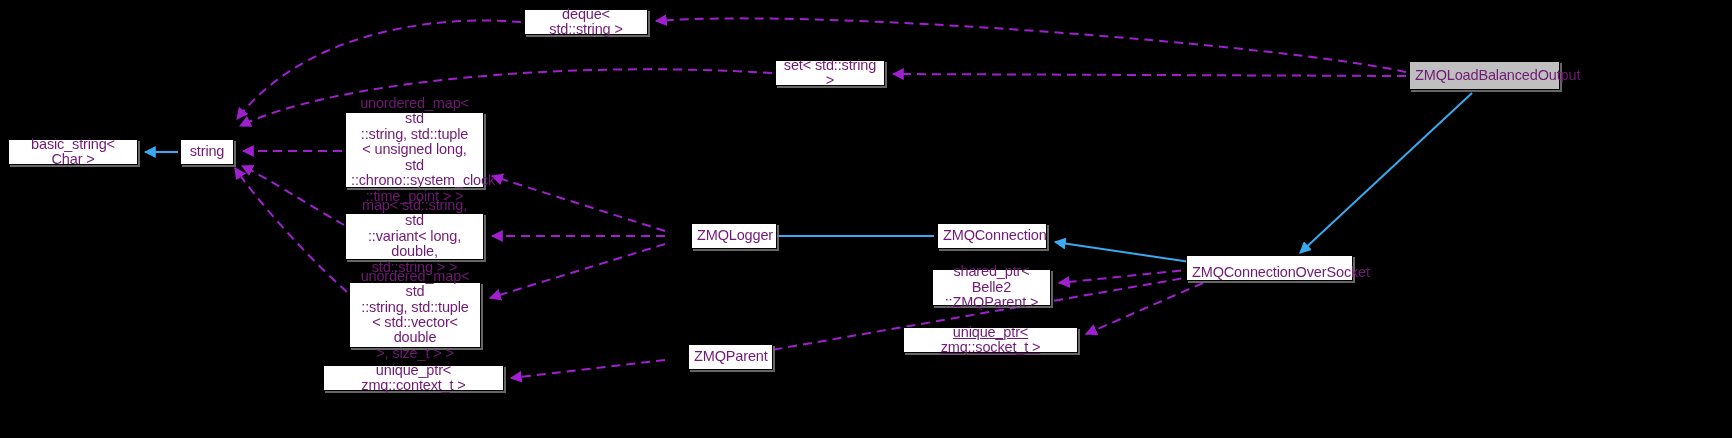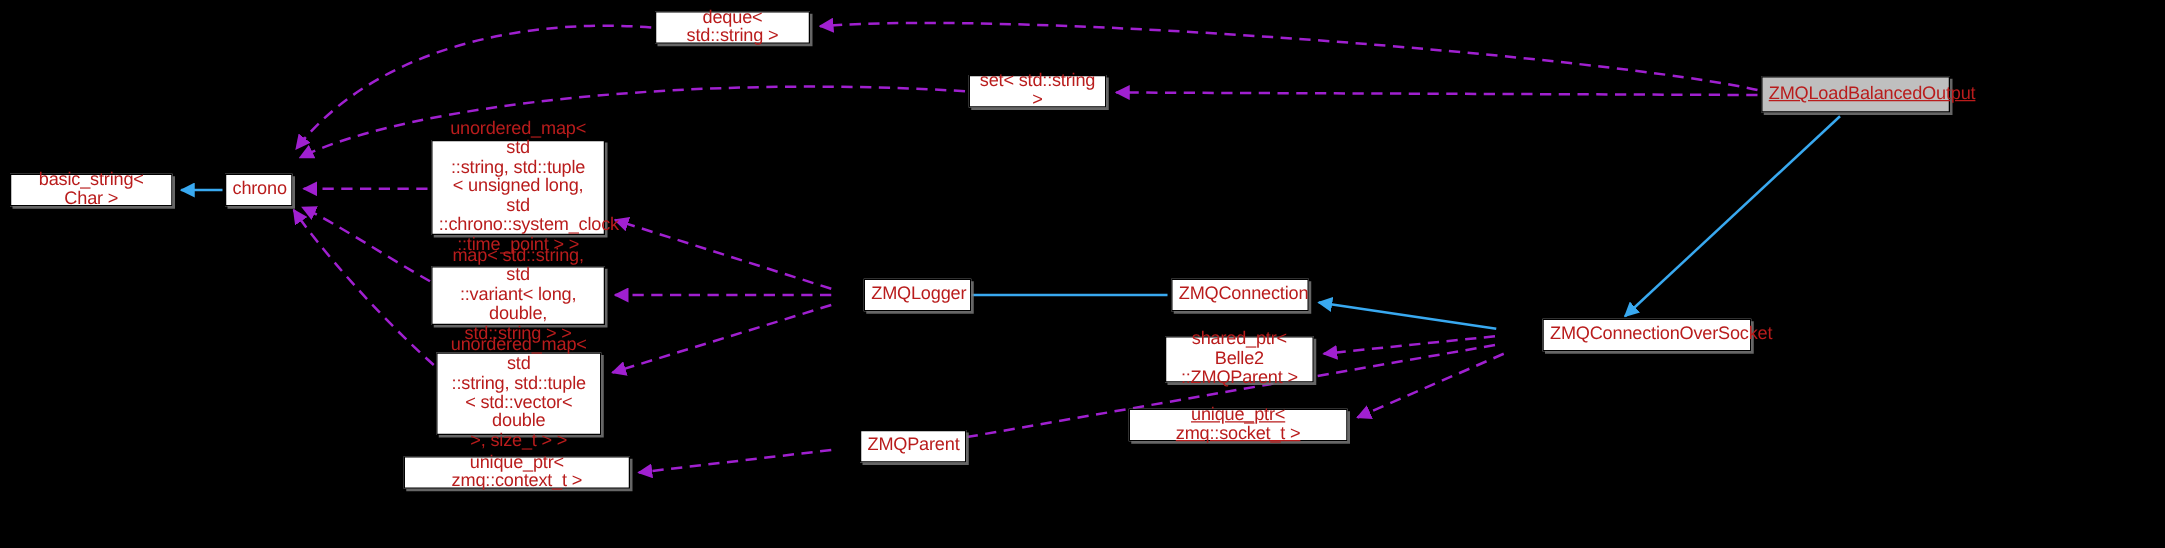--- a/index.html
+++ b/index.html
@@ -23,35 +23,34 @@
     width: 1732px;
     height: 438px;
     pointer-events: none;
   }
   .node {
     position: absolute;
     box-sizing: border-box;
     background: #ffffff;
     border: 1px solid #000000;
     box-shadow: 2px 2px 0 0 rgba(120,120,120,0.85);
-    color: #b91c1c;
+    color: #701a75;
     font-size: 14.5px;
     line-height: 15.4px;
     text-align: center;
     display: flex;
     align-items: center;
     justify-content: center;
     white-space: pre-line;
     letter-spacing: -0.15px;
     z-index: 5;
   }
   .node.current {
     background: #bfbfbf;
     border: 1px solid #000000;
-    text-decoration: underline;
   }
   .node .lbl {
     display: block;
     width: 100%;
     padding: 0 5px;
     box-sizing: border-box;
   }
 </style>
 </head>
 <body>
@@ -91,21 +90,21 @@
       <path d="M 1196 269 L 1059 283" marker-end="url(#arrow-purple)"></path>
       <path d="M 1203 283 L 1086 334" marker-end="url(#arrow-purple)"></path>
 
       <path d="M 1406 72 C 1290 46 820 8 656 21" marker-end="url(#arrow-purple)"></path>
       <path d="M 1406 76 L 893 74" marker-end="url(#arrow-purple)"></path>
     </g>
   </svg>
 
   <div id="nodes">
       <div class="node" style="left: 8px; top: 139px; width: 130px; height: 26px; align-items: center;"><span class="lbl">basic_string&lt; Char &gt;</span></div>
-      <div class="node" style="left: 180px; top: 139px; width: 54px; height: 26px;"><span class="lbl">chrono</span></div>
+      <div class="node" style="left: 180px; top: 139px; width: 54px; height: 26px;"><span class="lbl">string</span></div>
       <div class="node" style="left: 524px; top: 9px; width: 124px; height: 26px;"><span class="lbl">deque&lt; std::string &gt;</span></div>
       <div class="node" style="left: 775px; top: 60px; width: 110px; height: 26px;"><span class="lbl">set&lt; std::string &gt;</span></div>
       <div class="node" style="left: 345px; top: 112px; width: 139px; height: 76px;"><span class="lbl">unordered_map&lt; std
 ::string, std::tuple
 &lt; unsigned long, std
 ::chrono::system_clock
 ::time_point &gt; &gt;</span></div>
       <div class="node" style="left: 345px; top: 213px; width: 139px; height: 47px;"><span class="lbl">map&lt; std::string, std
 ::variant&lt; long, double,
 std::string &gt; &gt;</span></div>
@@ -113,17 +112,17 @@
 ::string, std::tuple
 &lt; std::vector&lt; double
 &gt;, size_t &gt; &gt;</span></div>
       <div class="node" style="left: 644px; top: 223px; width: 86px; height: 26px; margin-left: 47px;"><span class="lbl">ZMQLogger</span></div>
       <div class="node" style="left: 668px; top: 344px; width: 85px; height: 26px; margin-left: 20px;"><span class="lbl">ZMQParent</span></div>
       <div class="node" style="left: 323px; top: 365px; width: 181px; height: 26px;"><span class="lbl">unique_ptr&lt; zmq::context_t &gt;</span></div>
       <div class="node" style="left: 937px; top: 223px; width: 110px; height: 26px;"><span class="lbl">ZMQConnection</span></div>
       <div class="node" style="left: 932px; top: 269px; width: 119px; height: 37px; text-align: center;"><span class="lbl">shared_ptr&lt; Belle2
 ::ZMQParent &gt;</span></div>
       <div class="node" style="left: 903px; top: 327px; width: 175px; height: 26px; text-decoration: underline;"><span class="lbl">unique_ptr&lt; zmq::socket_t &gt;</span></div>
-      <div class="node" style="left: 1234px; top: 255px; width: 167px; height: 26px;"><span class="lbl">ZMQConnectionOverSocket</span></div>
+      <div class="node" style="left: 1186px; top: 255px; width: 167px; height: 26px; align-items: flex-end;"><span class="lbl">ZMQConnectionOverSocket</span></div>
       <div class="node current" style="left: 1409px; top: 61px; width: 151px; height: 29px;"><span class="lbl">ZMQLoadBalancedOutput</span></div>
     </div>
 
 </div>
 
 </body></html>

